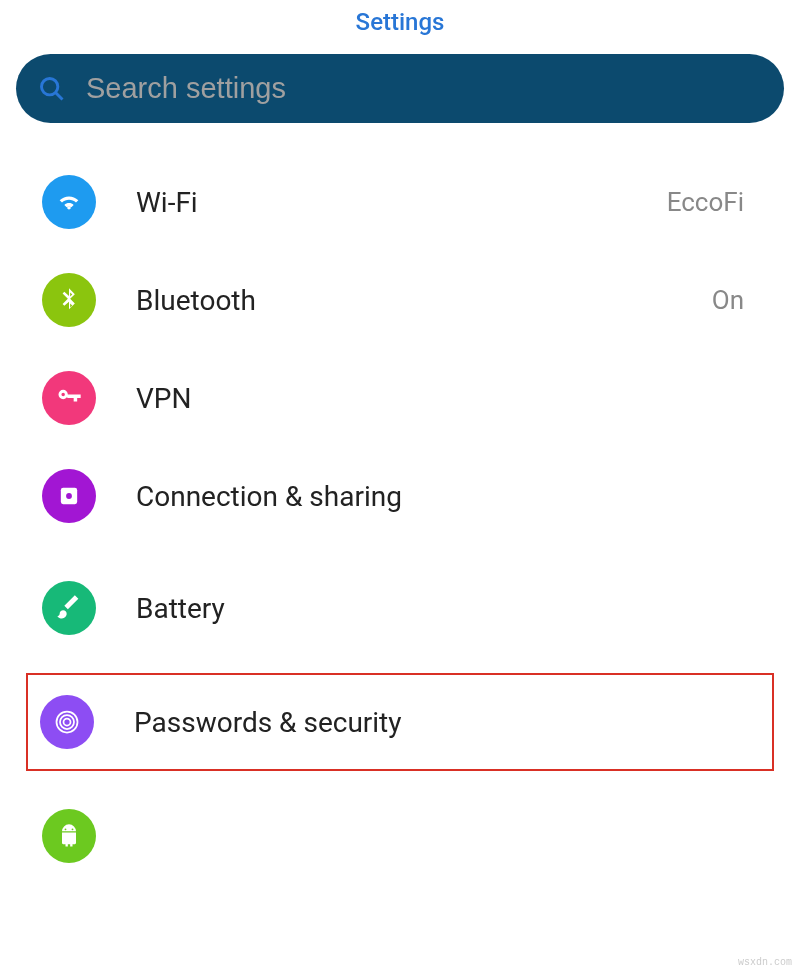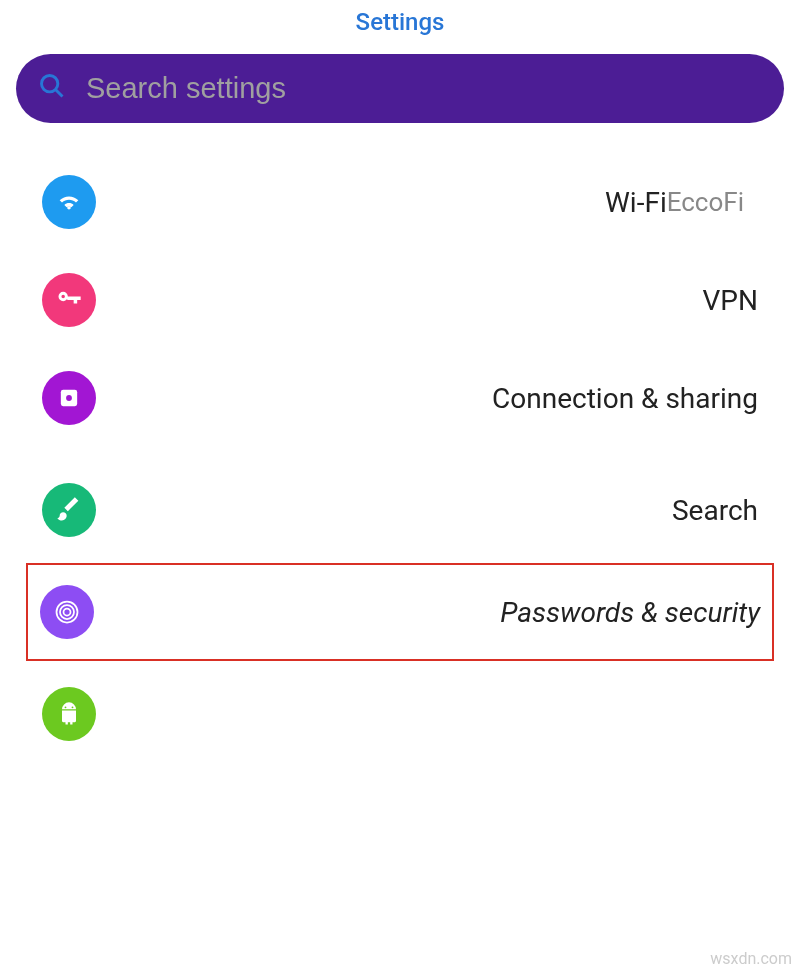--- a/index.html
+++ b/index.html
@@ -15,52 +15,51 @@
       text-align: center;
       padding: 8px 0 18px;
     }
     .header-title {
       color: #2876d6;
       font-size: 24px;
       font-weight: 500;
     }
     .search-bar {
       margin: 0 16px 30px;
-      background: #4c1d95;
+      background: #0c4a6e;
       border-radius: 35px;
       display: flex;
-      align-items: flex-start;
+      align-items: center;
       padding: 18px 22px;
     }
     .search-icon {
       width: 28px;
       height: 28px;
       margin-right: 20px;
       flex-shrink: 0;
     }
     .search-input {
       border: none;
       background: transparent;
       font-size: 29px;
       color: #999;
       outline: none;
       width: 100%;
     }
     .search-input::placeholder { color: #a0a0a0; }
-    .settings-list { padding: 0 28px; text-align: right; }
+    .settings-list { padding: 0 28px; }
     .settings-item {
       display: flex;
       align-items: center;
       padding: 22px 14px;
     }
     .settings-item.highlighted {
       border: 2px solid #d93025;
       padding: 20px 12px;
-      margin: 4px -2px;
-      font-style: italic;
+      margin: 16px -2px;
     }
     .icon-badge {
       width: 54px;
       height: 54px;
       border-radius: 50%;
       display: flex;
       align-items: center;
       justify-content: center;
       flex-shrink: 0;
       margin-right: 40px;
@@ -73,22 +72,23 @@
     }
     .item-value {
       font-size: 26px;
       color: #888;
       margin-right: 14px;
     }
     .watermark {
       position: absolute;
       bottom: 6px;
       right: 8px;
-      font-size: 16px;
+      font-size: 10px;
       color: #ccc;
+      font-family: Liberation Mono, monospace;
     }
     .spacer { height: 14px; }
   </style>
 </head>
 <body>
 
 <div class="header">
   <div class="header-title">Settings</div>
 </div>
 
@@ -105,20 +105,29 @@
   <div class="settings-item">
     <div class="icon-badge" style="background:#1e9bf0">
       <svg viewBox="0 0 24 24" fill="#fff">
           <path d="M12 18.5c.8 0 1.5-.7 1.5-1.5s-.7-1.5-1.5-1.5-1.5.7-1.5 1.5.7 1.5 1.5 1.5zM4 10.5c4.4-4.4 11.6-4.4 16 0l-2 2c-3.3-3.3-8.7-3.3-12 0l-2-2zm4 4c2.2-2.2 5.8-2.2 8 0l-2 2c-1.1-1.1-2.9-1.1-4 0l-2-2z"></path>
         </svg>
     </div>
     <span class="item-label">Wi-Fi</span>
     <span class="item-value">EccoFi</span>
   </div>
 
+  <div class="settings-item">
+    <div class="icon-badge" style="background:#8bc50e">
+      <svg viewBox="0 0 24 24" fill="#fff">
+          <path d="M12 2l5 5-4 4 4 4-5 5V13.5L8 17l-1.5-1.5L11 11 6.5 6.5 8 5l4 3.5V2zm1 3.5V9l1.8-1.8L13 5.5zm0 9.5v3.5l1.8-1.7L13 15z"></path>
+        </svg>
+    </div>
+    <span class="item-label">Bluetooth</span>
+    <span class="item-value">On</span>
+  </div>
 
   <div class="settings-item">
     <div class="icon-badge" style="background:#f2387b">
       <svg viewBox="0 0 24 24" fill="#fff">
           <path d="M7 13a4 4 0 110-8 4 4 0 010 8zm0-5.5a1.5 1.5 0 100 3 1.5 1.5 0 000-3zM10.5 9H22v3h-3v3h-3v-3h-5.5V9z"></path>
         </svg>
     </div>
     <span class="item-label">VPN</span>
   </div>
 
@@ -133,21 +142,21 @@
   </div>
 
   <div class="spacer"></div>
 
   <div class="settings-item">
     <div class="icon-badge" style="background:#17b978">
       <svg viewBox="0 0 24 24" fill="#fff">
           <path d="M20 4l-9 9-3-3 9-9 3 3zM7 14c-1.7 0-3 1.3-3 3 0 1.3-1.2 2-2 2 .9 1.2 2.4 2 4 2 2.2 0 4-1.8 4-4 0-1.7-1.3-3-3-3z"></path>
         </svg>
     </div>
-    <span class="item-label">Search</span>
+    <span class="item-label">Battery</span>
   </div>
 
   <div class="settings-item highlighted">
     <div class="icon-badge" style="background:#8d4df3">
       <svg viewBox="0 0 24 24" fill="none" stroke="#fff" stroke-width="1.5">
           <circle cx="12" cy="12" r="3"></circle>
           <circle cx="12" cy="12" r="6"></circle>
           <circle cx="12" cy="12" r="9"></circle>
         </svg>
     </div>

